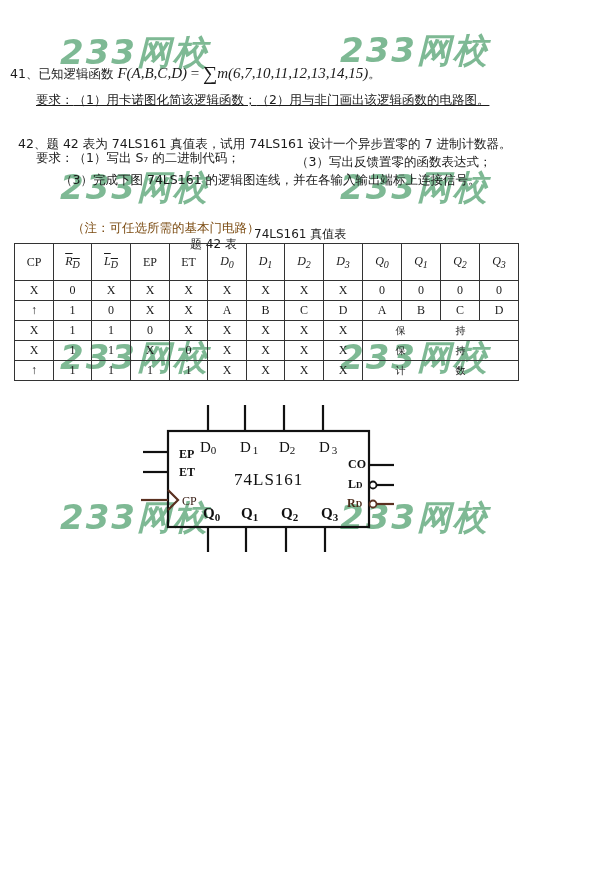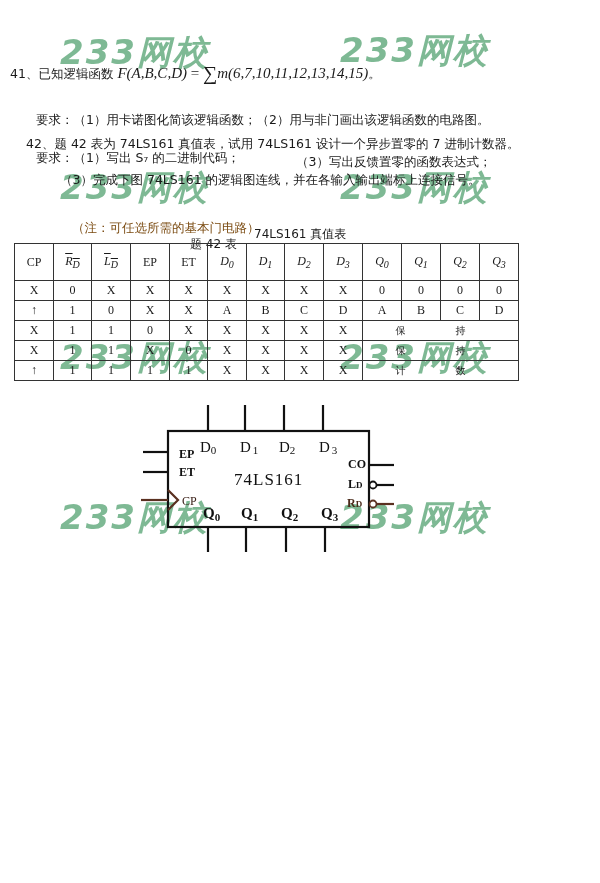--- a/index.html
+++ b/index.html
@@ -36,25 +36,25 @@
 <div class="wm" style="left:340px;top:165px;">233网校</div>
 <div class="wm" style="left:60px;top:335px;">233网校</div>
 <div class="wm" style="left:340px;top:335px;">233网校</div>
 <div class="wm" style="left:60px;top:495px;">233网校</div>
 <div class="wm" style="left:340px;top:495px;">233网校</div>
 
 <div class="abs q-line cjk" style="left:10px;top:65px;">
   <span>41、</span><span>已知逻辑函数</span>
   <span class="math"><span>F(A,B,C,D)</span><span class="up"> = </span><span class="sigma">∑</span><span style="text-align:right;">m(6,7,10,11,12,13,14,15)</span></span><span>。</span>
 </div>
-<div class="abs q-line cjk" style="left:36px;top:112px;">
+<div class="abs q-line cjk" style="left:36px;top:92px;text-decoration:underline;">
   <span>要求：</span><span>（1）用卡诺图化简该逻辑函数；</span><span>（2）用与非门画出该逻辑函数的电路图。</span>
 </div>
 
-<div class="abs q-line cjk" style="left:26px;top:136px;">
+<div class="abs q-line cjk" style="left:18px;top:136px;">
   <span>42、</span><span>题 42 表为 74LS161 真值表，试用 74LS161 设计一个异步置零的 7 进制计数器。</span>
 </div>
 <div class="abs q-line cjk" style="left:36px;top:150px;">
   <span>要求：</span><span>（1）写出 S₇ 的二进制代码；</span>
 </div>
 <div class="abs q-line cjk" style="left:296px;top:154px;">（3）写出反馈置零的函数表达式；</div>
 <div class="abs q-line cjk" style="left:60px;top:172px;">（3）完成下图 74LS161 的逻辑图连线，并在各输入输出端标上连接信号。</div>
 <div class="abs q-line cjk note" style="left:72px;top:208px;margin-top:12px;">（注：可任选所需的基本门电路）</div>
 
 <div class="abs caption cjk" style="left:190px;top:226px;margin-top:10px;">题 42 表</div>

